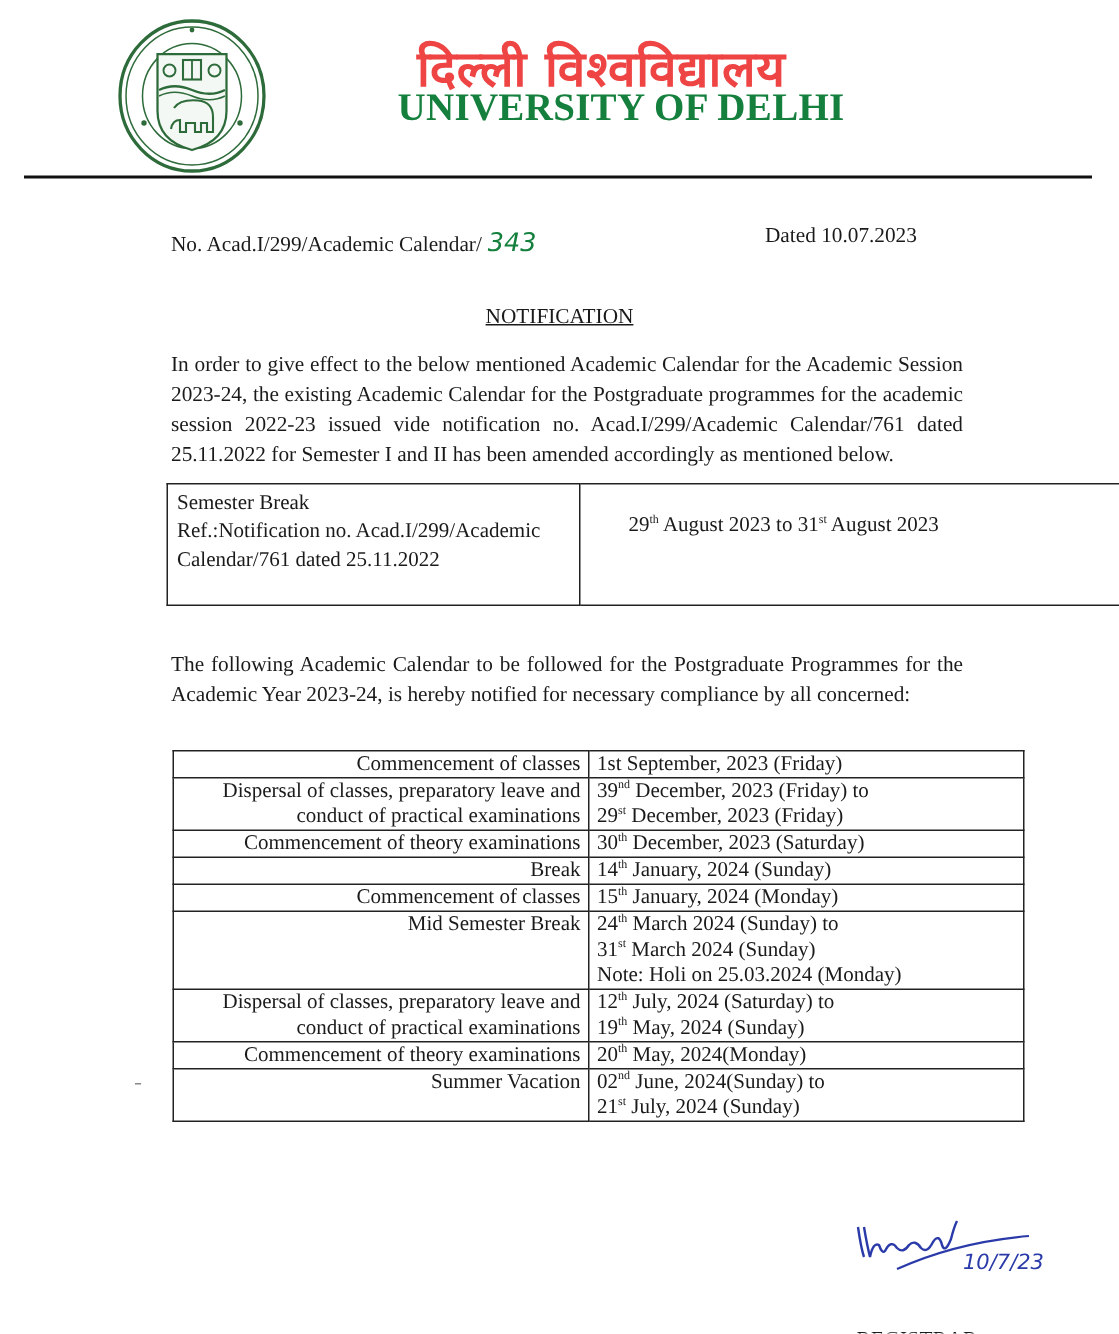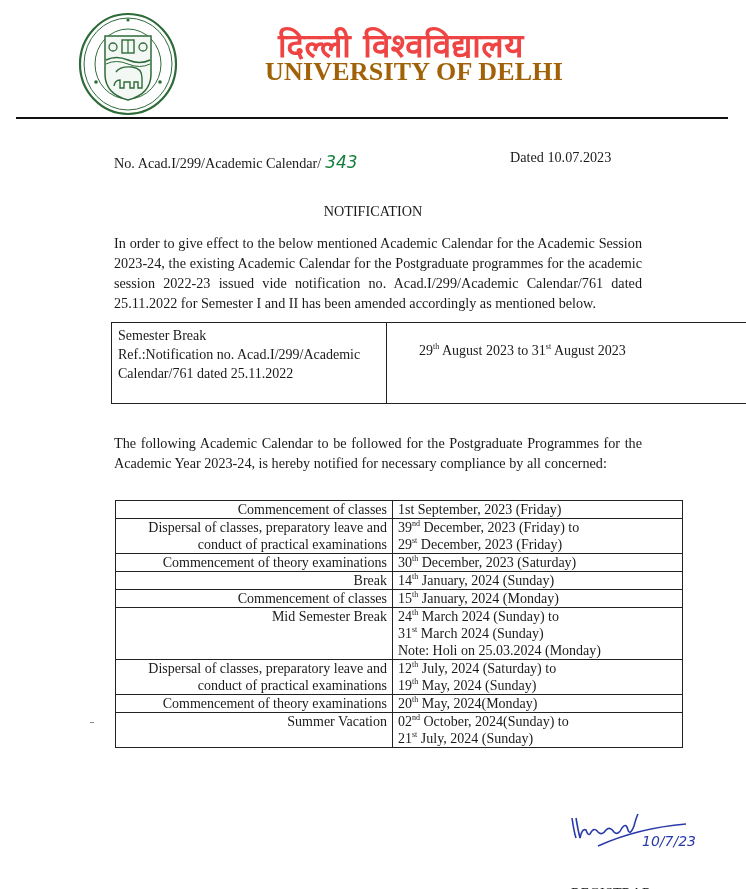--- a/index.html
+++ b/index.html
@@ -10,36 +10,36 @@
     }
     .logo {
       position: absolute; left: 78px; top: 12px; width: 100px; height: 104px;
     }
     .title-hindi {
       position: absolute; left: 278px; top: 22px; font-size: 33px; font-weight: bold;
       font-family: "DejaVu Sans", sans-serif; letter-spacing: 0.5px; color: #ef4444;
     }
     .title-en {
       position: absolute; left: 265px; top: 57px; font-size: 26px; font-weight: bold;
-      color: #a16207; letter-spacing: 0.2px;
+      color: #15803d; letter-spacing: 0.2px;
     }
     .rule {
       position: absolute; left: 16px; top: 117px; width: 712px; height: 2px; background: #111;
     }
     .refno {
       position: absolute; left: 114px; top: 152px; font-size: 14.2px;
     }
     .refno .hand {
       font-family: "DejaVu Sans", sans-serif; color: #15803d; font-size: 17px; margin-left: 4px;
       font-style: italic;
     }
     .dated { position: absolute; left: 510px; top: 149px; font-size: 14.2px; }
     .notif-title {
       position: absolute; left: 0; width: 746px; top: 203px; text-align: center;
-      font-size: 14.2px; 
+      font-size: 14.2px; text-decoration: underline;
     }
     .para {
       position: absolute; left: 114px; width: 528px; font-size: 14.2px; line-height: 20px;
       text-align: justify;
     }
     .para1 { top: 233px; }
     .para2 { top: 433px; }
     table { border-collapse: collapse; position: absolute; font-size: 14px; }
     .t1 { left: 111px; top: 322px; width: 646px; }
     .t1 td { border: 1.3px solid #222; vertical-align: top; padding: 3px 6px; line-height: 19px; }
@@ -176,21 +176,21 @@
         </td>
         <td>
           <div><span>20</span><sup>th</sup><span> May, 2024(Monday)</span></div>
         </td>
       </tr>
       <tr>
         <td class="c1">
           <div>Summer Vacation</div>
         </td>
         <td>
-          <div><span>02</span><sup>nd</sup><span> October, 2024(Sunday) to</span></div>
+          <div><span>02</span><sup>nd</sup><span> June, 2024(Sunday) to</span></div>
           <div><span>21</span><sup>st</sup><span> July, 2024 (Sunday)</span></div>
         </td>
       </tr>
     </tbody>
 </table>
 
 <div class="margin-mark"></div>
 
 <svg class="sign" viewBox="0 0 130 45">
   <path d="M4 10 Q6 24 8 30 M8 10 Q10 22 12 30 Q14 20 18 22 Q20 28 22 26 Q26 18 30 24 Q34 28 38 22 Q42 18 46 24 Q50 28 54 20 Q58 14 60 22 Q62 28 66 18 Q68 10 70 6" fill="none" stroke="#2a3aa8" stroke-width="1.6"></path>

